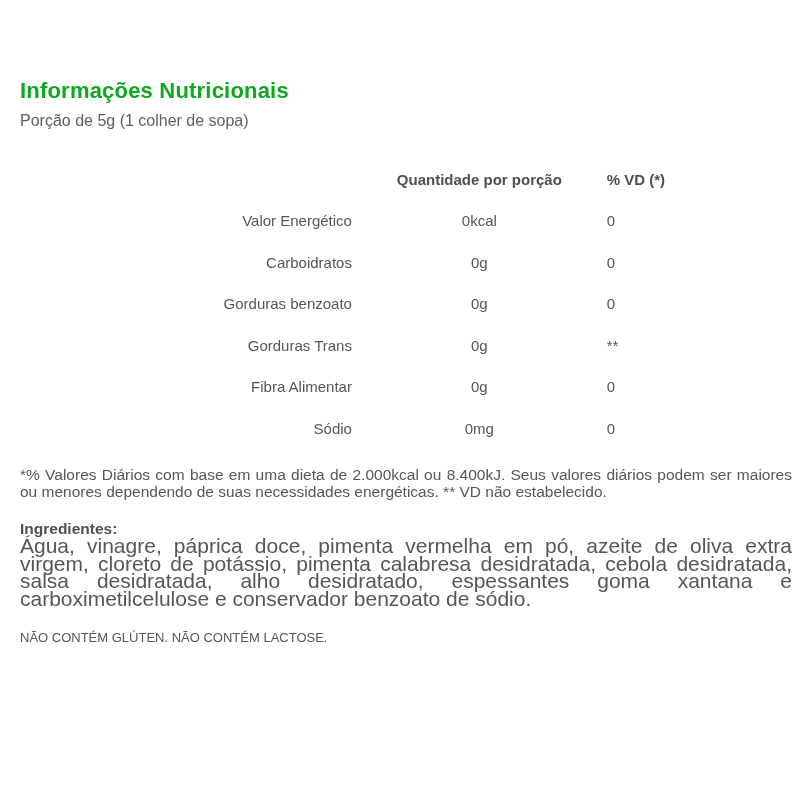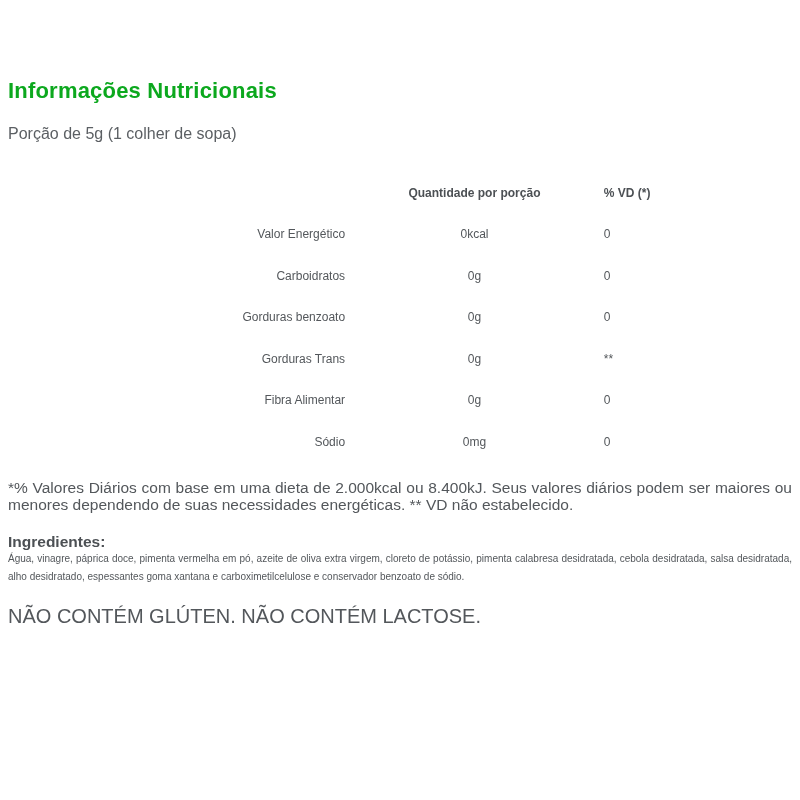--- a/index.html
+++ b/index.html
@@ -7,48 +7,48 @@
   body {
     width: 800px;
     height: 800px;
     font-family: "Liberation Sans", sans-serif;
     color: var(--text, #4f5356);
     overflow: hidden;
   }
   .page {
     width: 800px;
     height: 704px;
-    padding: 78px 8px 0 8px;
+    padding: 78px 8px 0 20px;
   }
   .title {
     font-size: 22px;
     line-height: 26px;
     font-weight: bold;
     color: var(--accent, #0ca81e);
     letter-spacing: 0.2px;
   }
   .serving {
-    margin-top: 20px;
+    margin-top: 7px;
     font-size: 16px;
     line-height: 20px;
     color: #5b5f63;
   }
   table.nutrition {
     width: 100%;
     margin-top: 28px;
     border-collapse: collapse;
     table-layout: fixed;
   }
   table.nutrition col.c-label { width: 43%; }
   table.nutrition col.c-qty   { width: 33%; }
   table.nutrition col.c-dv    { width: 24%; }
   table.nutrition th, table.nutrition td {
     height: 41.5px;
     vertical-align: middle;
-    font-size: 12px;
+    font-size: 15px;
     line-height: 18px;
     padding: 0;
   }
   table.nutrition th { font-weight: bold; color: #4c5054; }
   table.nutrition td { font-weight: normal; color: #53575b; }
   .col-label { text-align: right; }
   .col-qty   { text-align: center; }
   .col-dv    { text-align: left; }
   .footnote {
     margin-top: 16px;
@@ -58,28 +58,28 @@
     color: #53575b;
   }
   .ingredients { margin-top: 19px; }
   .ingredients-heading {
     font-size: 15.5px;
     line-height: 17.5px;
     font-weight: bold;
     color: #4c5054;
   }
   .ingredients-text {
-    font-size: 10px;
+    font-size: 21px;
     line-height: 17.5px;
     text-align: justify;
     color: #53575b;
   }
   .allergen {
     margin-top: 22px;
-    font-size: 20px;
+    font-size: 13px;
     line-height: 18px;
     color: #53575b;
   }
 </style>
 </head>
 <body style="--accent: #0ca81e; --text: #53575b;">
 
 <div class="page">
 
   <h1 class="title">Informações Nutricionais</h1>

